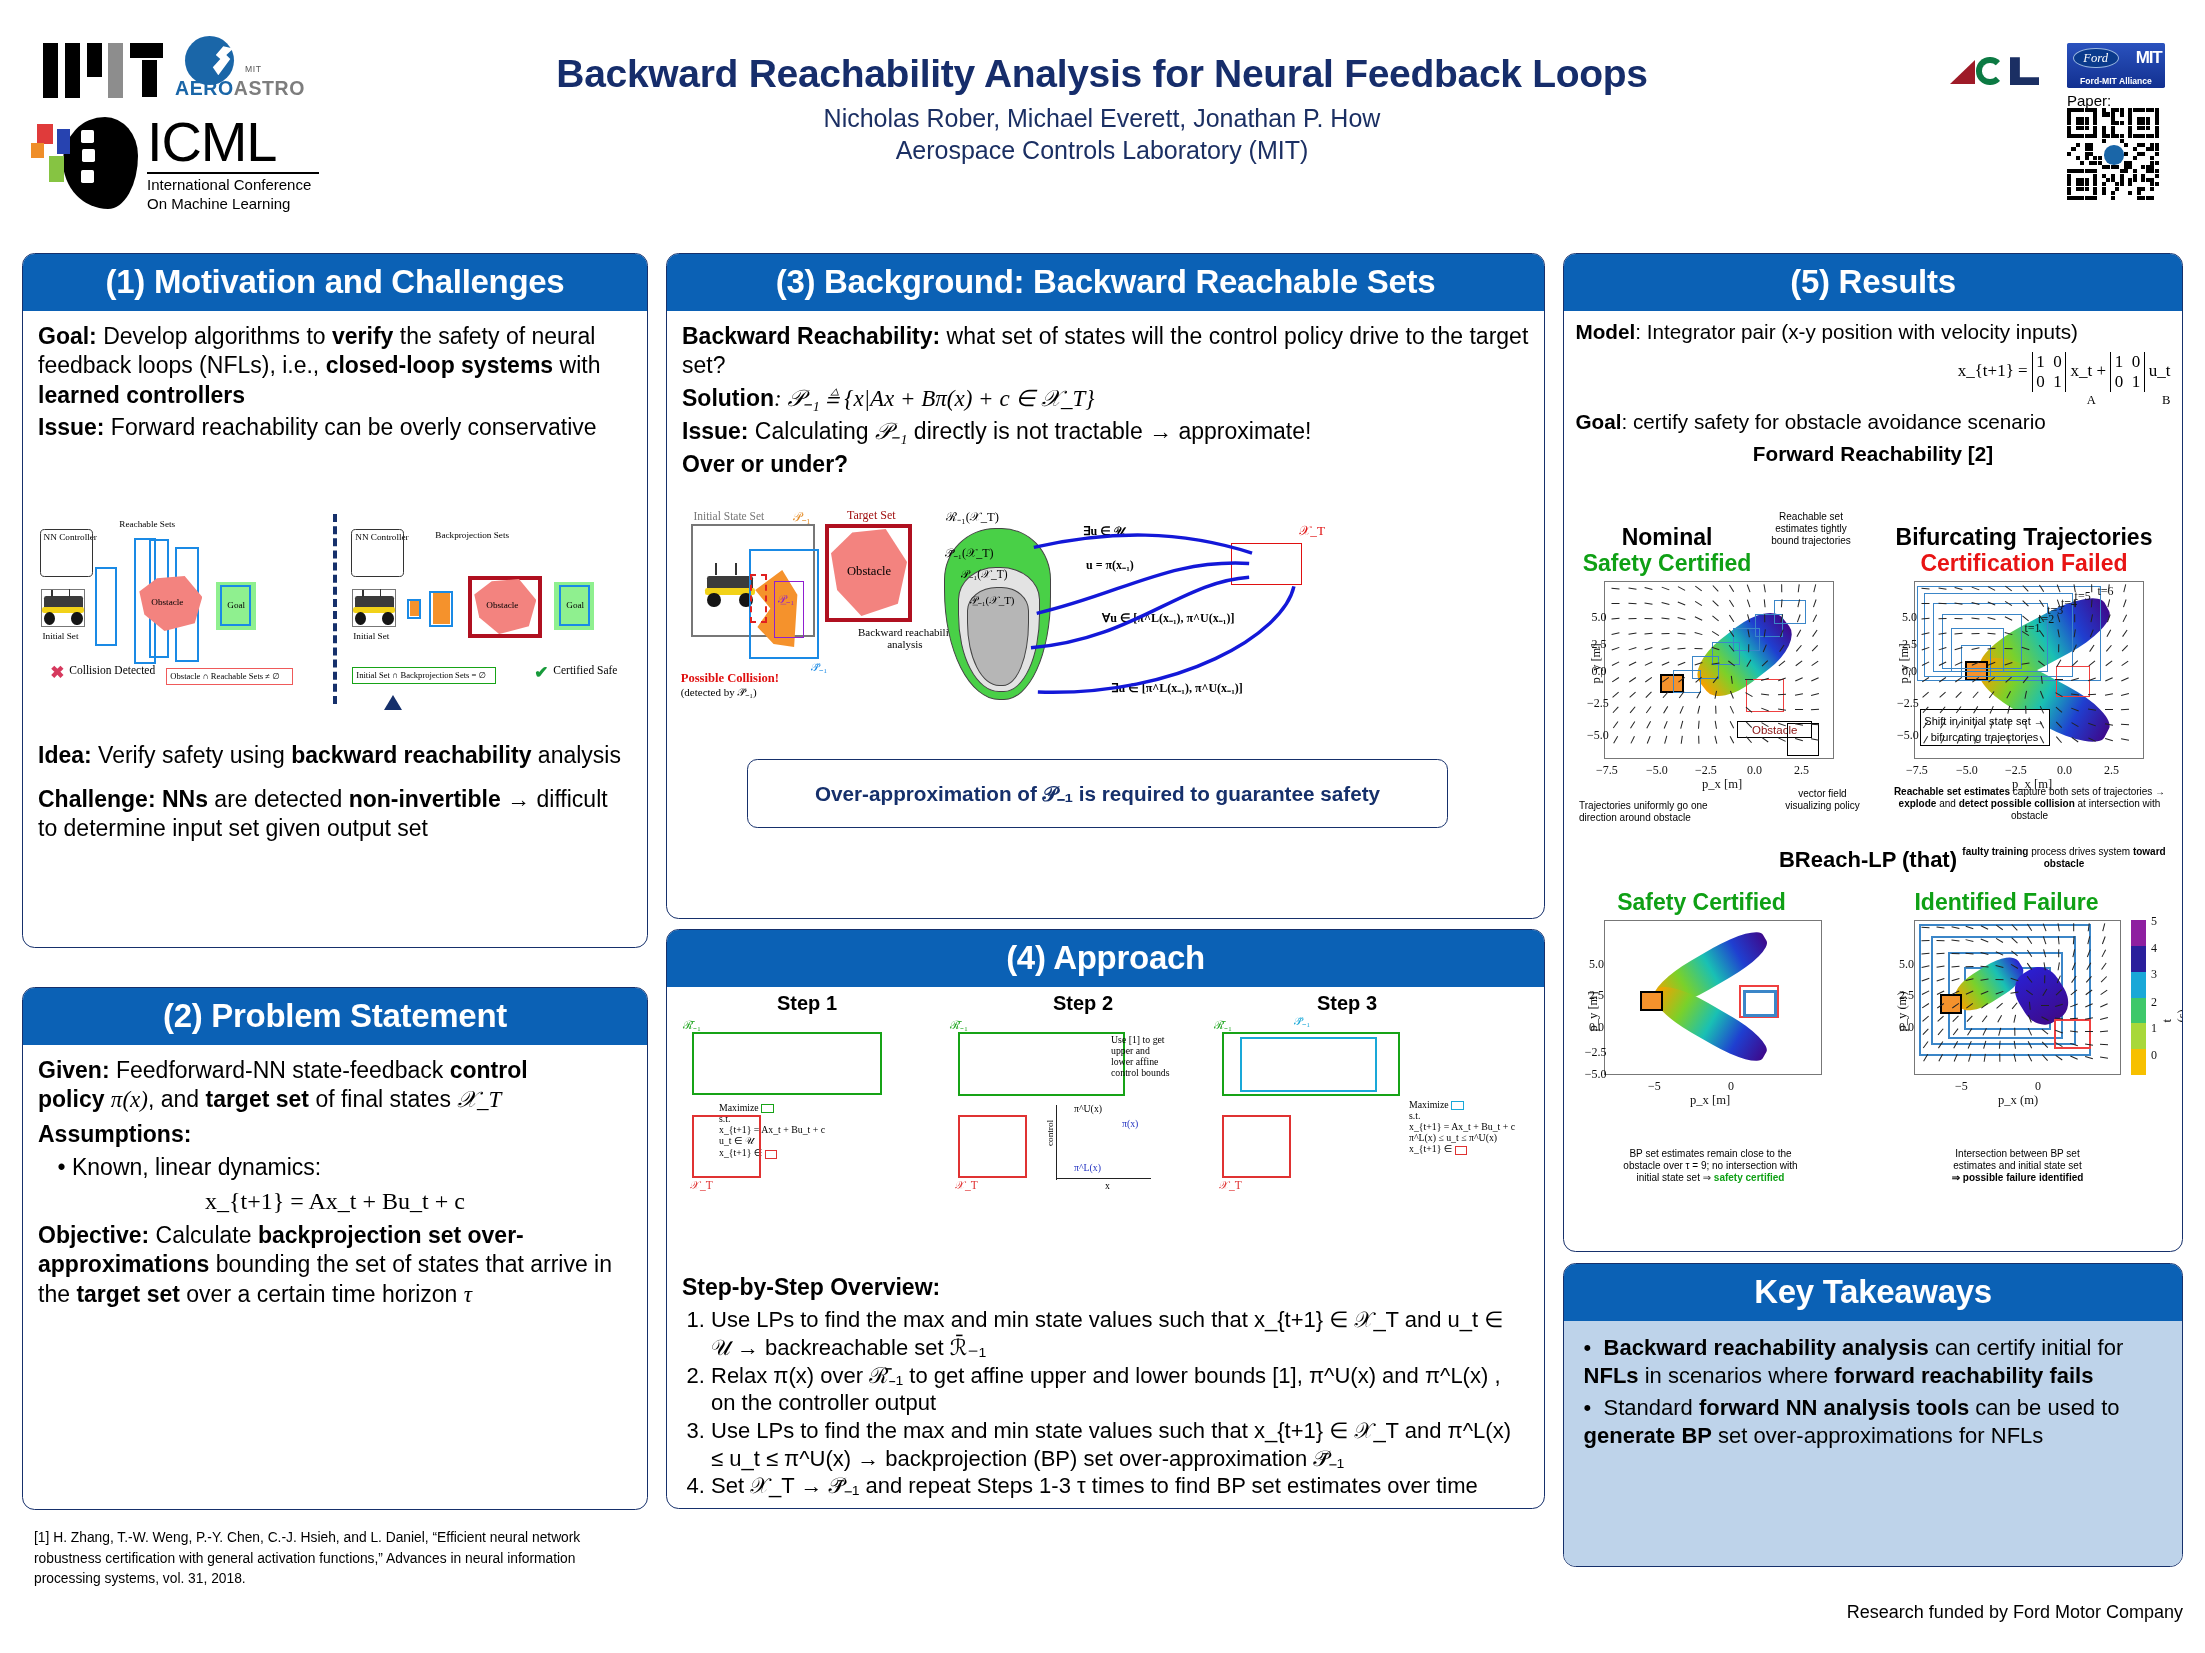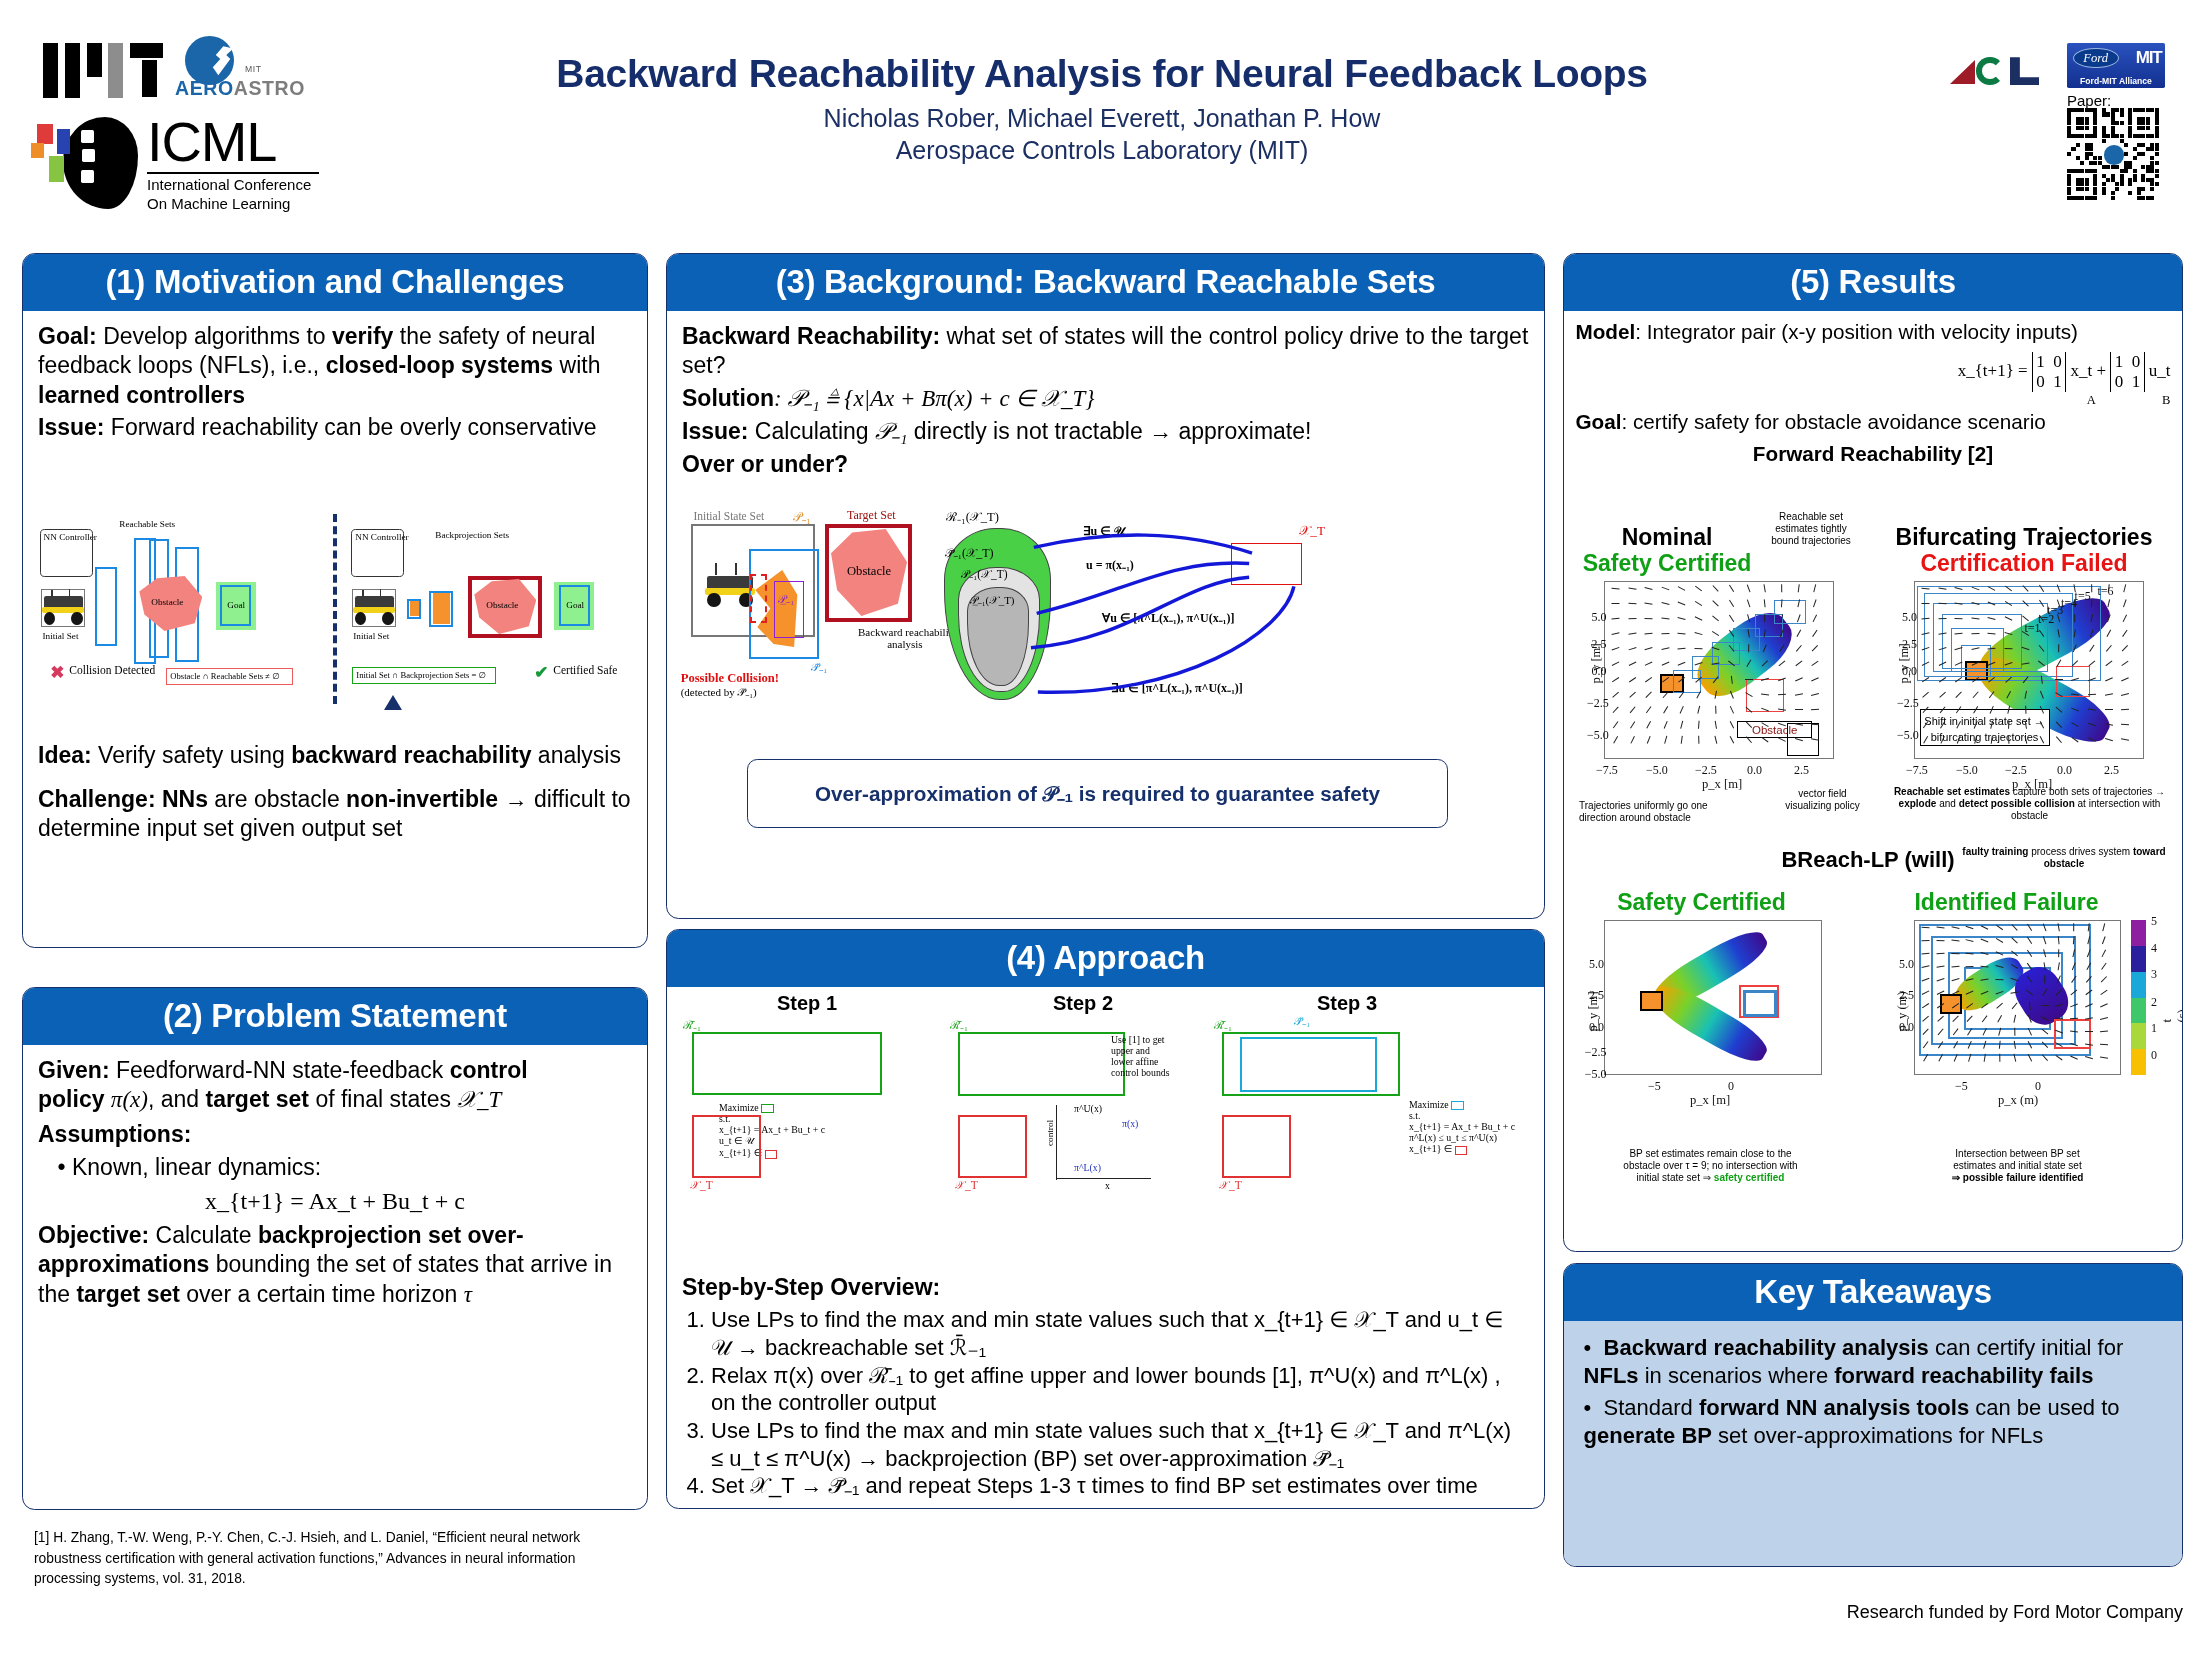--- a/index.html
+++ b/index.html
@@ -443,21 +443,21 @@
     <div class="checkmark" style="left:501px;top:148px;font-size:17px;">✔</div>
     <div class="figtext" style="left:520px;top:150px;font-size:11.5px;">Certified Safe</div>
     <div style="position:absolute;left:351px;top:181px;width:0;height:0;border-left:9.2px solid transparent;border-right:9.2px solid transparent;border-bottom:15px solid #16306b;"></div>
   </div>
 
   <div class="panel-body" style="position:absolute;left:0;top:477px;width:100%;">
     <div class="ptext">
       <b>Idea:</b><span> Verify safety using </span><b>backward reachability</b><span> analysis</span>
     </div>
     <div class="ptext" style="margin-top:13.8px;">
-      <b>Challenge: NNs</b><span> are obstacle </span><b>non-invertible</b><span> → difficult to determine input set given output set</span>
+      <b>Challenge: NNs</b><span> are detected </span><b>non-invertible</b><span> → difficult to determine input set given output set</span>
     </div>
   </div>
 </div>
 
 <div class="panel" id="sec2" style="left:22px; top:987px; width:626px; height:523px;">
   <div class="panel-head">(2) Problem Statement</div>
   <div class="panel-body">
     <div class="ptext">
       <b>Given:</b><span> Feedforward-NN state-feedback </span><b>control policy</b>&nbsp;<span class="mathit">π(x)</span><span>, and </span><b>target set</b><span> of final states </span><span class="mathcal">𝒳_T</span>
     </div>
@@ -1008,21 +1008,21 @@
     <div>direction around obstacle</div>
   </div>
   <div class="annot" style="left:201px;top:534px;width:115px;">
     <div>vector field</div>
     <div>visualizing policy</div>
   </div>
   <div class="annot" style="left:322px;top:532px;width:287px;">
     <b>Reachable set estimates</b><span> capture both sets of trajectories → </span><b>explode</b><span> and </span><b>detect possible collision</b><span> at intersection with obstacle</span>
   </div>
 
-  <div style="position:absolute;left:172px;top:593px;width:264px;font-size:22px;font-weight:bold;text-align:center;">BReach-LP (will)</div>
+  <div style="position:absolute;left:172px;top:593px;width:264px;font-size:22px;font-weight:bold;text-align:center;">BReach-LP (that)</div>
   <div class="annot" style="left:391px;top:592px;width:218px;">
     <b>faulty training</b><span> process drives system </span><b>toward obstacle</b>
   </div>
 
   <div style="position:absolute;left:0;top:635px;width:620px;height:241px;">
     <div class="plot-title cert-green" style="left:17px;top:0;width:241px;">Safety Certified</div>
     <div class="plot-title cert-green" style="left:322px;top:0;width:241px;">Identified Failure</div>
 
     <div class="plot" id="plotC" style="left:40px;top:31px;width:218px;height:155px;">
       <div class="traj" style="left:20%;top:20%;width:58%;height:22%;transform:rotate(-30deg);

